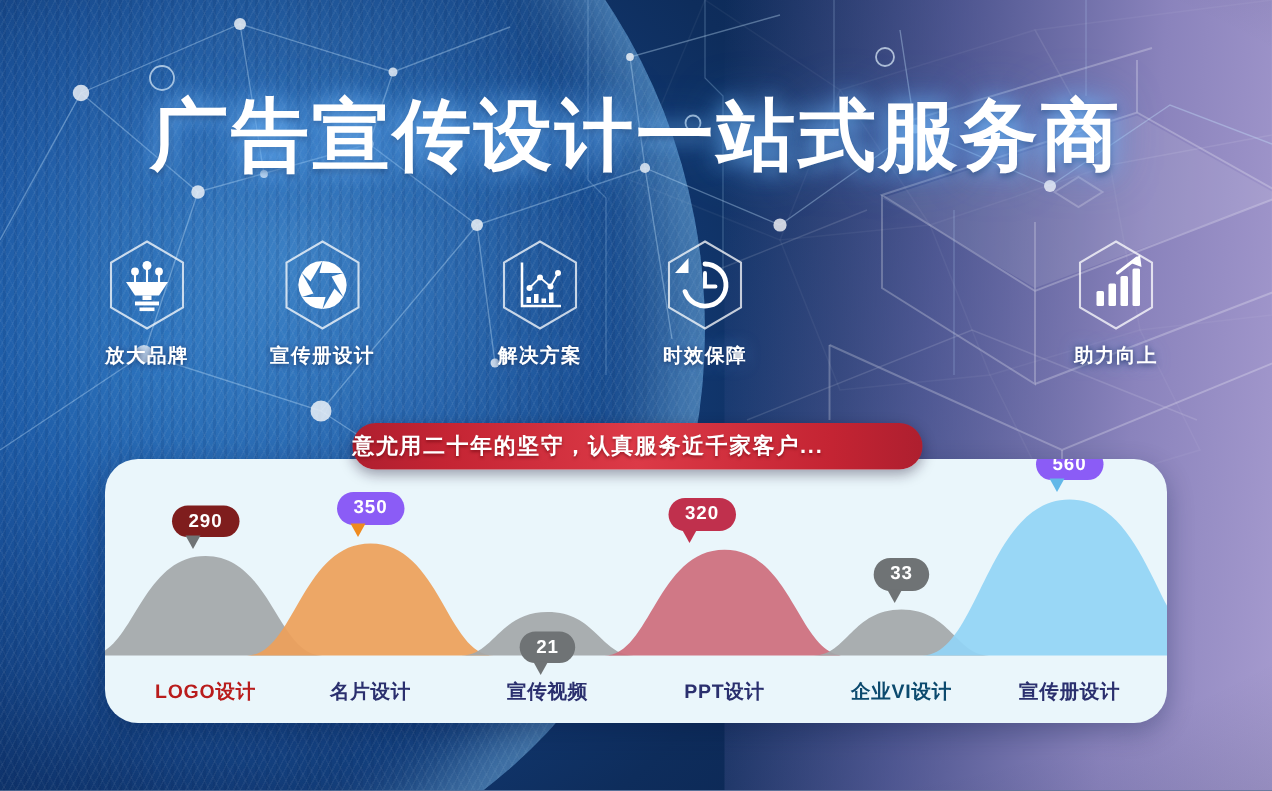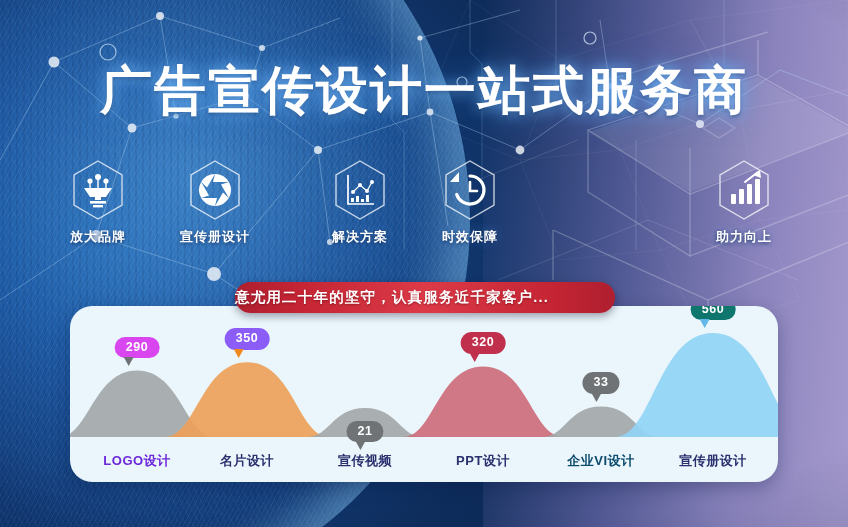--- a/index.html
+++ b/index.html
@@ -401,46 +401,46 @@
           <path d="M -10.75 131 C 18.795 131 23.459999999999994 64.60714285714286 67 64.60714285714286 C 110.54 64.60714285714286 115.205 131 144.75 131 Z" fill="#a4a8aa" fill-opacity="0.93"></path>
           <path d="M 94.75 131 C 126.005 131 130.94 56.25 177 56.25 C 223.06 56.25 227.995 131 259.25 131 Z" fill="#eda05a" fill-opacity="0.93"></path>
           <path d="M 237.425 131 C 259.3035 131 262.758 102.075 295 102.075 C 327.242 102.075 330.6965 131 352.575 131 Z" fill="#a4a8aa" fill-opacity="0.93"></path>
           <path d="M 333 131 C 363.4 131 368.2 60.42857142857143 413 60.42857142857143 C 457.8 60.42857142857143 462.6 131 493 131 Z" fill="#ce6e7d" fill-opacity="0.93"></path>
           <path d="M 472.525 131 C 494.7455 131 498.254 100.40357142857142 531 100.40357142857142 C 563.746 100.40357142857142 567.2545 131 589.475 131 Z" fill="#a4a8aa" fill-opacity="0.93"></path>
           <path d="M 545 131 C 582.24 131 588.12 27 643 27 C 697.88 27 703.76 131 741 131 Z" fill="#92d4f5" fill-opacity="0.93"></path>
         </svg>
     </div>
 
     <div class="bubble" id="bub0" style="left: 67px; top: 30.6071px;">
-      <div class="bubble-body" style="background: #d946ef;">290</div>
+      <div class="bubble-body" style="background: #7f1d1d;">290</div>
       <div class="bubble-tail" style="border-top-color: rgb(111, 115, 117);"></div>
     </div>
     <div class="bubble" id="bub1" style="left: 177px; top: 22.25px;">
       <div class="bubble-body" style="background: #8b5cf6;">350</div>
       <div class="bubble-tail" style="border-top-color: rgb(239, 138, 31);"></div>
     </div>
     <div class="bubble" id="bub2" style="left: 295px; top: 68.075px; margin-top: 47px;">
       <div class="bubble-body" style="background: rgb(111, 115, 117);">21</div>
       <div class="bubble-tail" style="border-top-color: rgb(111, 115, 117);"></div>
     </div>
-    <div class="bubble" id="bub3" style="left: 413px; top: 26.4286px;">
+    <div class="bubble" id="bub3" style="left: 398px; top: 26.4286px;">
       <div class="bubble-body" style="background: rgb(192, 48, 77);">320</div>
       <div class="bubble-tail" style="border-top-color: rgb(192, 48, 77);"></div>
     </div>
     <div class="bubble" id="bub4" style="left: 531px; top: 66.4036px;">
       <div class="bubble-body" style="background: rgb(111, 115, 117);">33</div>
       <div class="bubble-tail" style="border-top-color: rgb(111, 115, 117);"></div>
     </div>
     <div class="bubble" id="bub5" style="left: 643px; top: -7px;">
-      <div class="bubble-body" style="background: #0f766e;">560</div>
+      <div class="bubble-body" style="background: #8b5cf6;">560</div>
       <div class="bubble-tail" style="border-top-color: rgb(98, 184, 232);"></div>
     </div>
 
     <div class="axis-labels">
-      <div class="axis-label" id="cat0" style="left: 67px; color: #6d28d9;">LOGO设计</div>
+      <div class="axis-label" id="cat0" style="left: 67px; color: #b91c1c;">LOGO设计</div>
       <div class="axis-label" id="cat1" style="left: 177px; color: rgb(42, 47, 110);">名片设计</div>
       <div class="axis-label" id="cat2" style="left: 295px; color: rgb(42, 47, 110);">宣传视频</div>
       <div class="axis-label" id="cat3" style="left: 413px; color: rgb(42, 47, 110);">PPT设计</div>
       <div class="axis-label" id="cat4" style="left: 531px; color: #0c4a6e;">企业VI设计</div>
       <div class="axis-label" id="cat5" style="left: 643px; color: rgb(42, 47, 110);">宣传册设计</div>
     </div>
   </div>
 
 </div>
 

